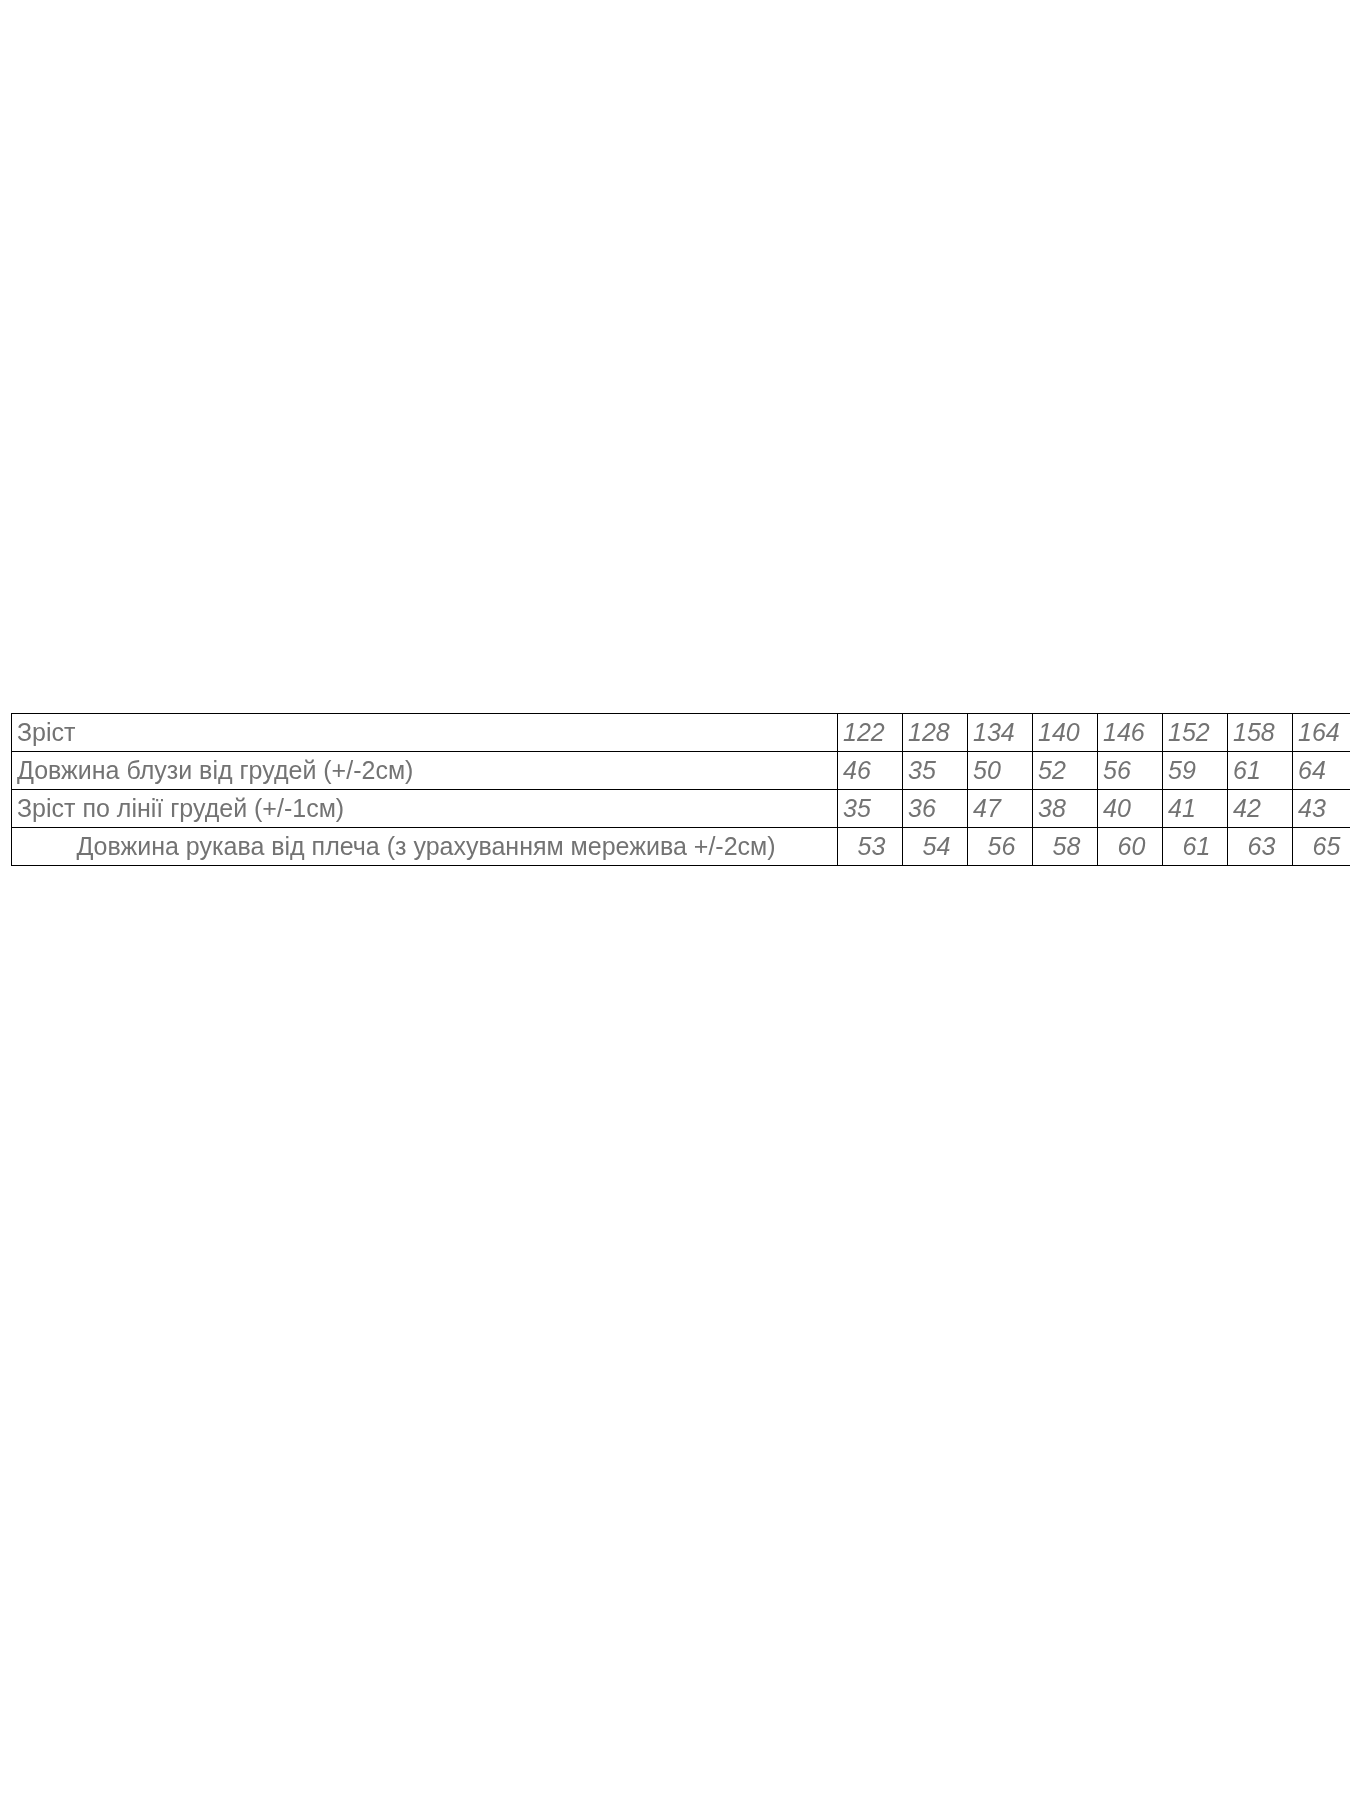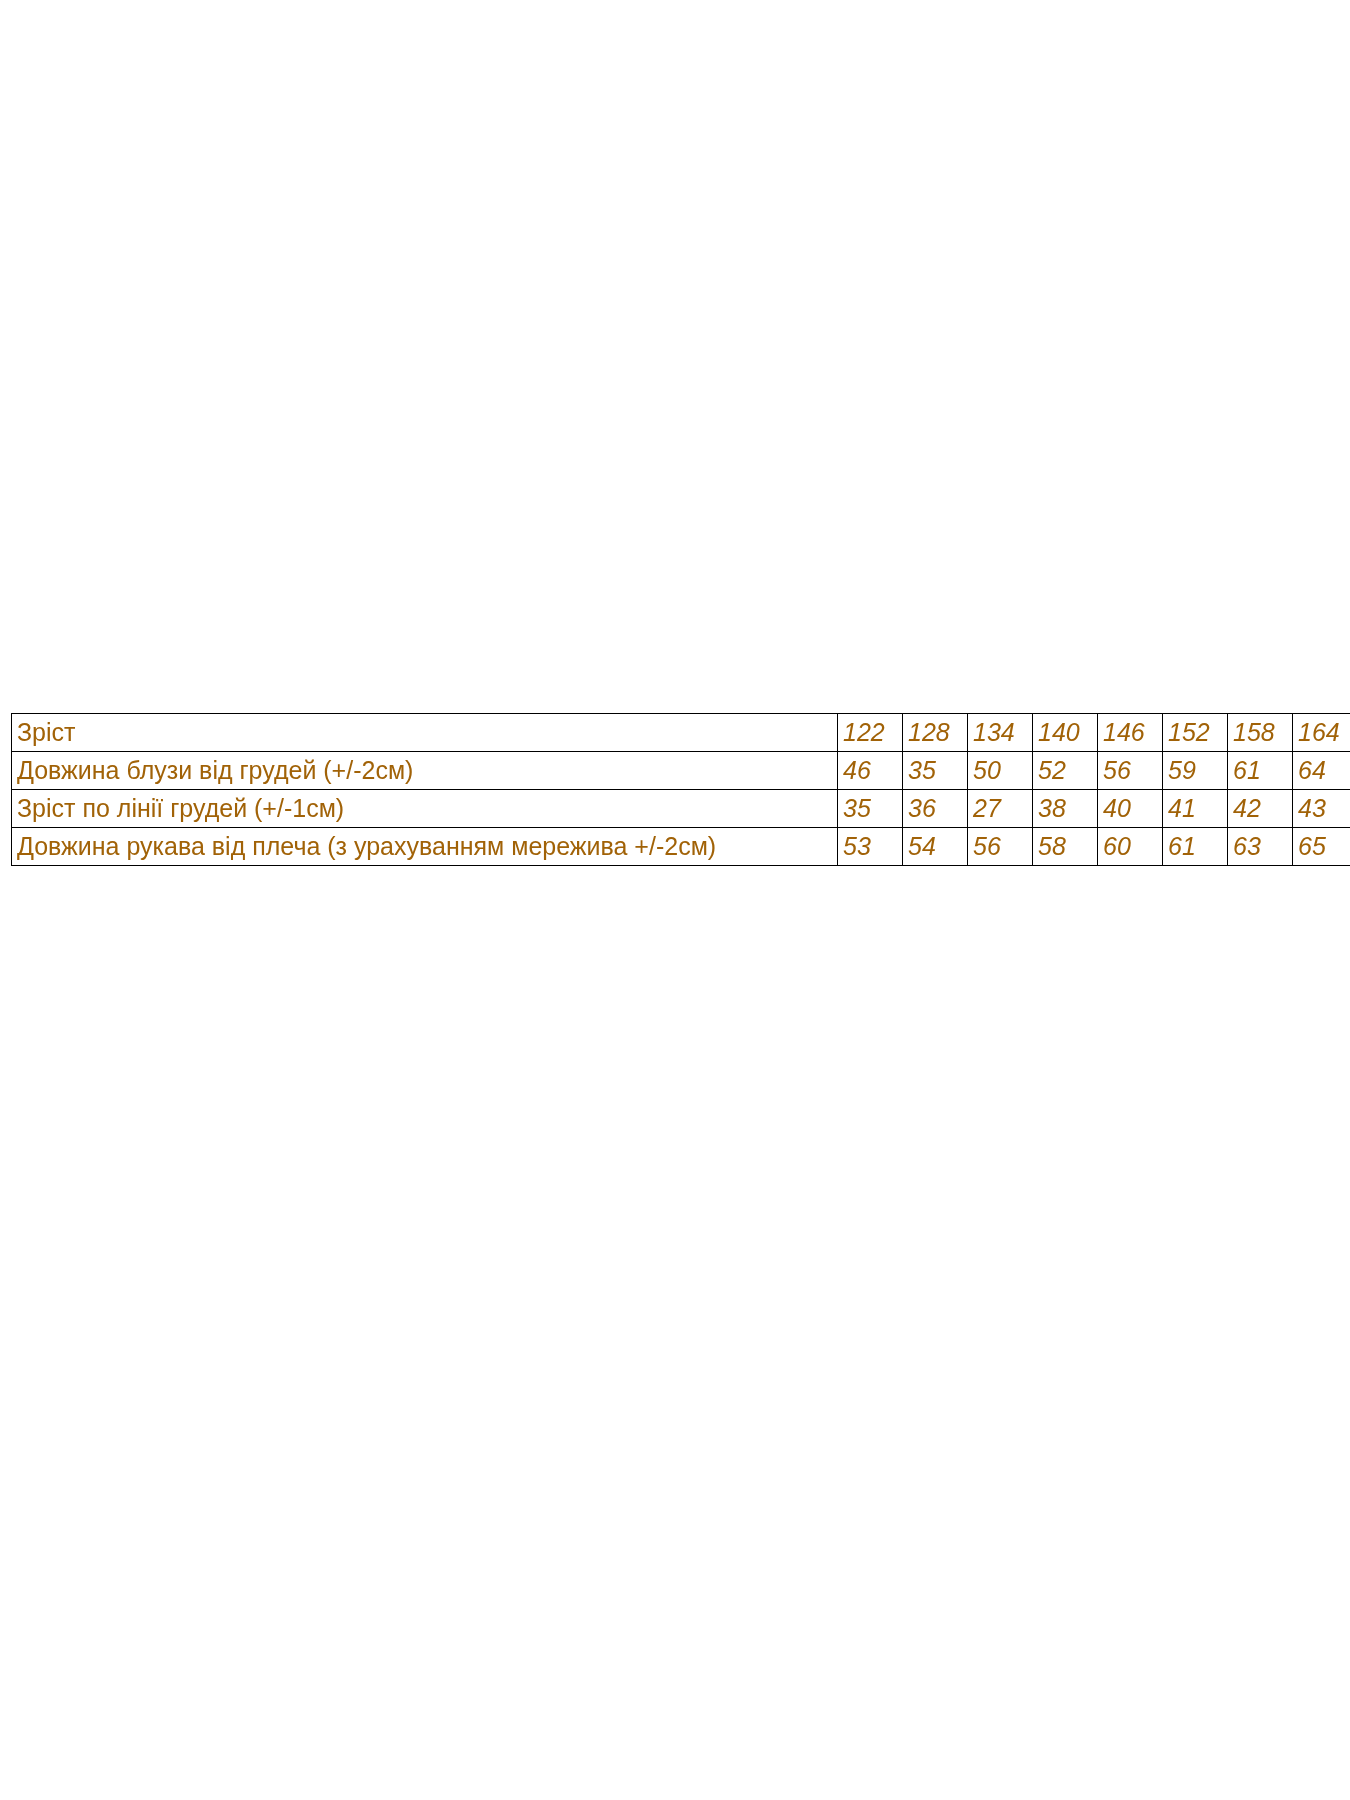--- a/index.html
+++ b/index.html
@@ -40,24 +40,25 @@
   table.size-table td {
     border-right: 1px solid #000000;
     border-bottom: 1px solid #000000;
     font-size: 25px;
     line-height: 29px;
     padding: 3px 2px 4px 5px;
     height: 30px;
     white-space: nowrap;
     vertical-align: middle;
     font-family: "Liberation Sans", sans-serif;
-    color: #a16207;
+    color: #737373;
   }
   table.size-table tr:last-child td {
     border-bottom: none;
+    text-align: center;
   }
   table.size-table td:last-child {
     border-right: none;
   }
   td.label {
     width: 818px;
     text-align: left;
     padding-left: 6px;
   }
   td.val {
@@ -95,21 +96,21 @@
           <td class="val">56</td>
           <td class="val">59</td>
           <td class="val">61</td>
           <td class="val">64</td>
 
         </tr>
         <tr>
           <td class="label">Зріст по лінії грудей (+/-1см)</td>
           <td class="val">35</td>
           <td class="val">36</td>
-          <td class="val">27</td>
+          <td class="val">47</td>
           <td class="val">38</td>
           <td class="val">40</td>
           <td class="val">41</td>
           <td class="val">42</td>
           <td class="val">43</td>
 
         </tr>
         <tr>
           <td class="label">Довжина рукава від плеча (з урахуванням мережива +/-2см)</td>
           <td class="val">53</td>

